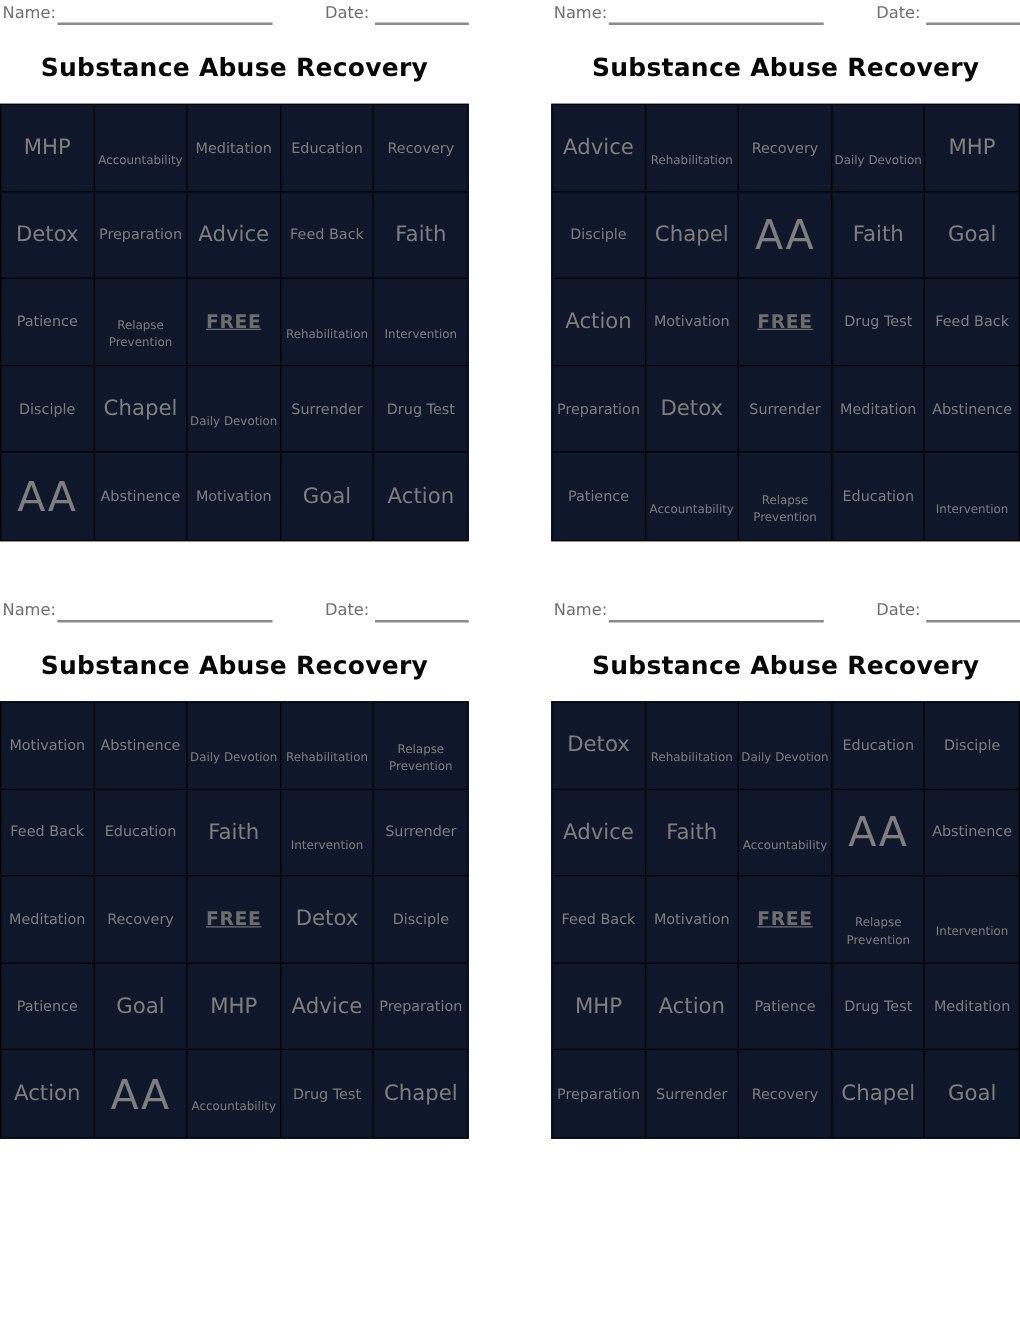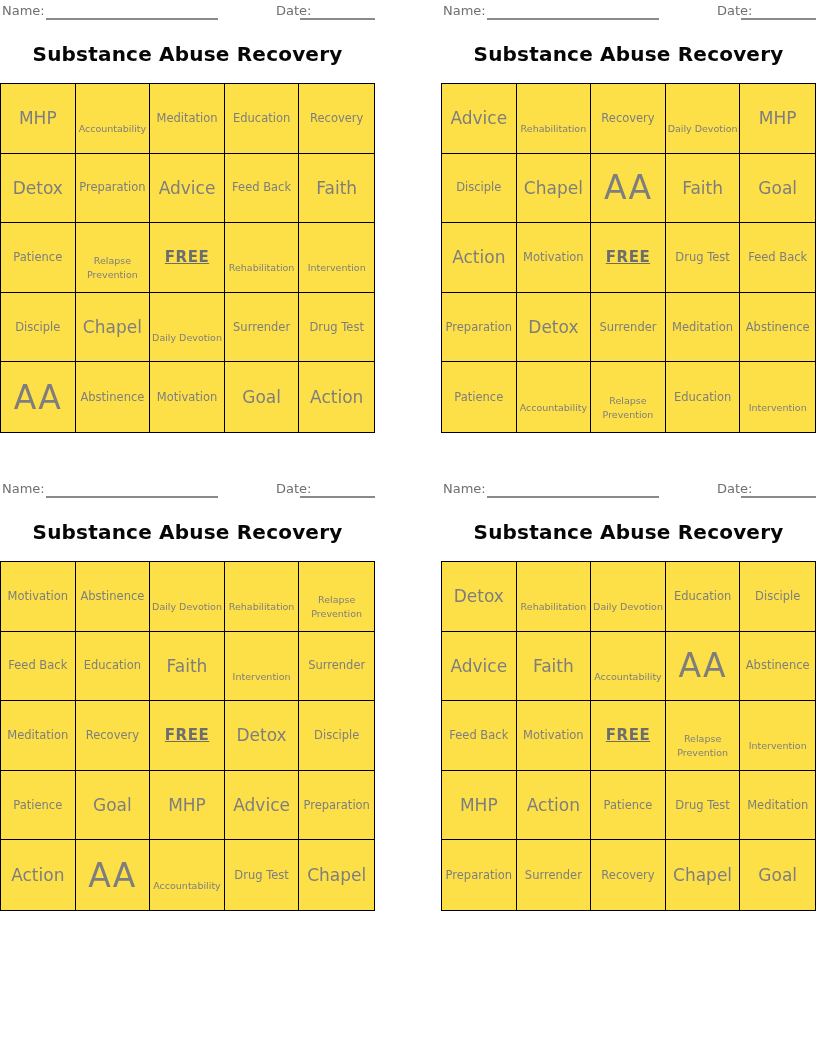--- a/index.html
+++ b/index.html
@@ -15,32 +15,32 @@
   .pos-0 { left: 0;     top: 0; }
   .pos-1 { left: 441px; top: 0; }
   .pos-2 { left: 0;     top: 478px; }
   .pos-3 { left: 441px; top: 478px; }
 
   .hdr { position: absolute; left: 0; top: 3px; width: 100%; height: 17px;
          font-size: 13px; color: #6f6f6f; }
   .name-label { position: absolute; left: 2px;   top: 0; text-align: center; }
   .name-line  { position: absolute; left: 46px;  top: 0; width: 172px; height: 15px;
                 border-bottom: 2px solid #8a8a8a; }
-  .date-label { position: absolute; left: 276px; top: 0; }
+  .date-label { position: absolute; left: 260px; top: 0; }
   .date-line  { position: absolute; left: 300px; top: 0; width: 75px; height: 15px;
                 border-bottom: 2px solid #8a8a8a; }
 
   .title { position: absolute; top: 42px; left: 0; width: 100%; margin: 0;
            text-align: center; font-size: 20px; font-weight: 700;
            color: #060606; letter-spacing: 0.2px; }
 
   .grid { position: absolute; top: 83px; left: 0; width: 375px; height: 350px;
           display: grid; grid-template-columns: repeat(5, 1fr);
           grid-template-rows: repeat(5, 1fr);
-          border: 1px solid #000; box-sizing: border-box; background: #fde047; }
+          border: 1px solid #000; box-sizing: border-box; background: #0f172a; }
   .cell { border-right: 1px solid #000; border-bottom: 1px solid #000;
           display: flex; align-items: center; justify-content: center;
           text-align: center; color: #7e7e7e; padding: 0 1px;
           box-sizing: border-box; overflow: hidden; }
   .cell:nth-child(5n)   { border-right: none; }
   .cell:nth-child(n+21) { border-bottom: none; }
 
   .sm   { font-size: 9.5px;  line-height: 1.45; margin-top: 21px; }
   .md   { font-size: 11.5px; line-height: 1.3; text-align: right; }
   .lg   { font-size: 17px;   line-height: 1.2; }

